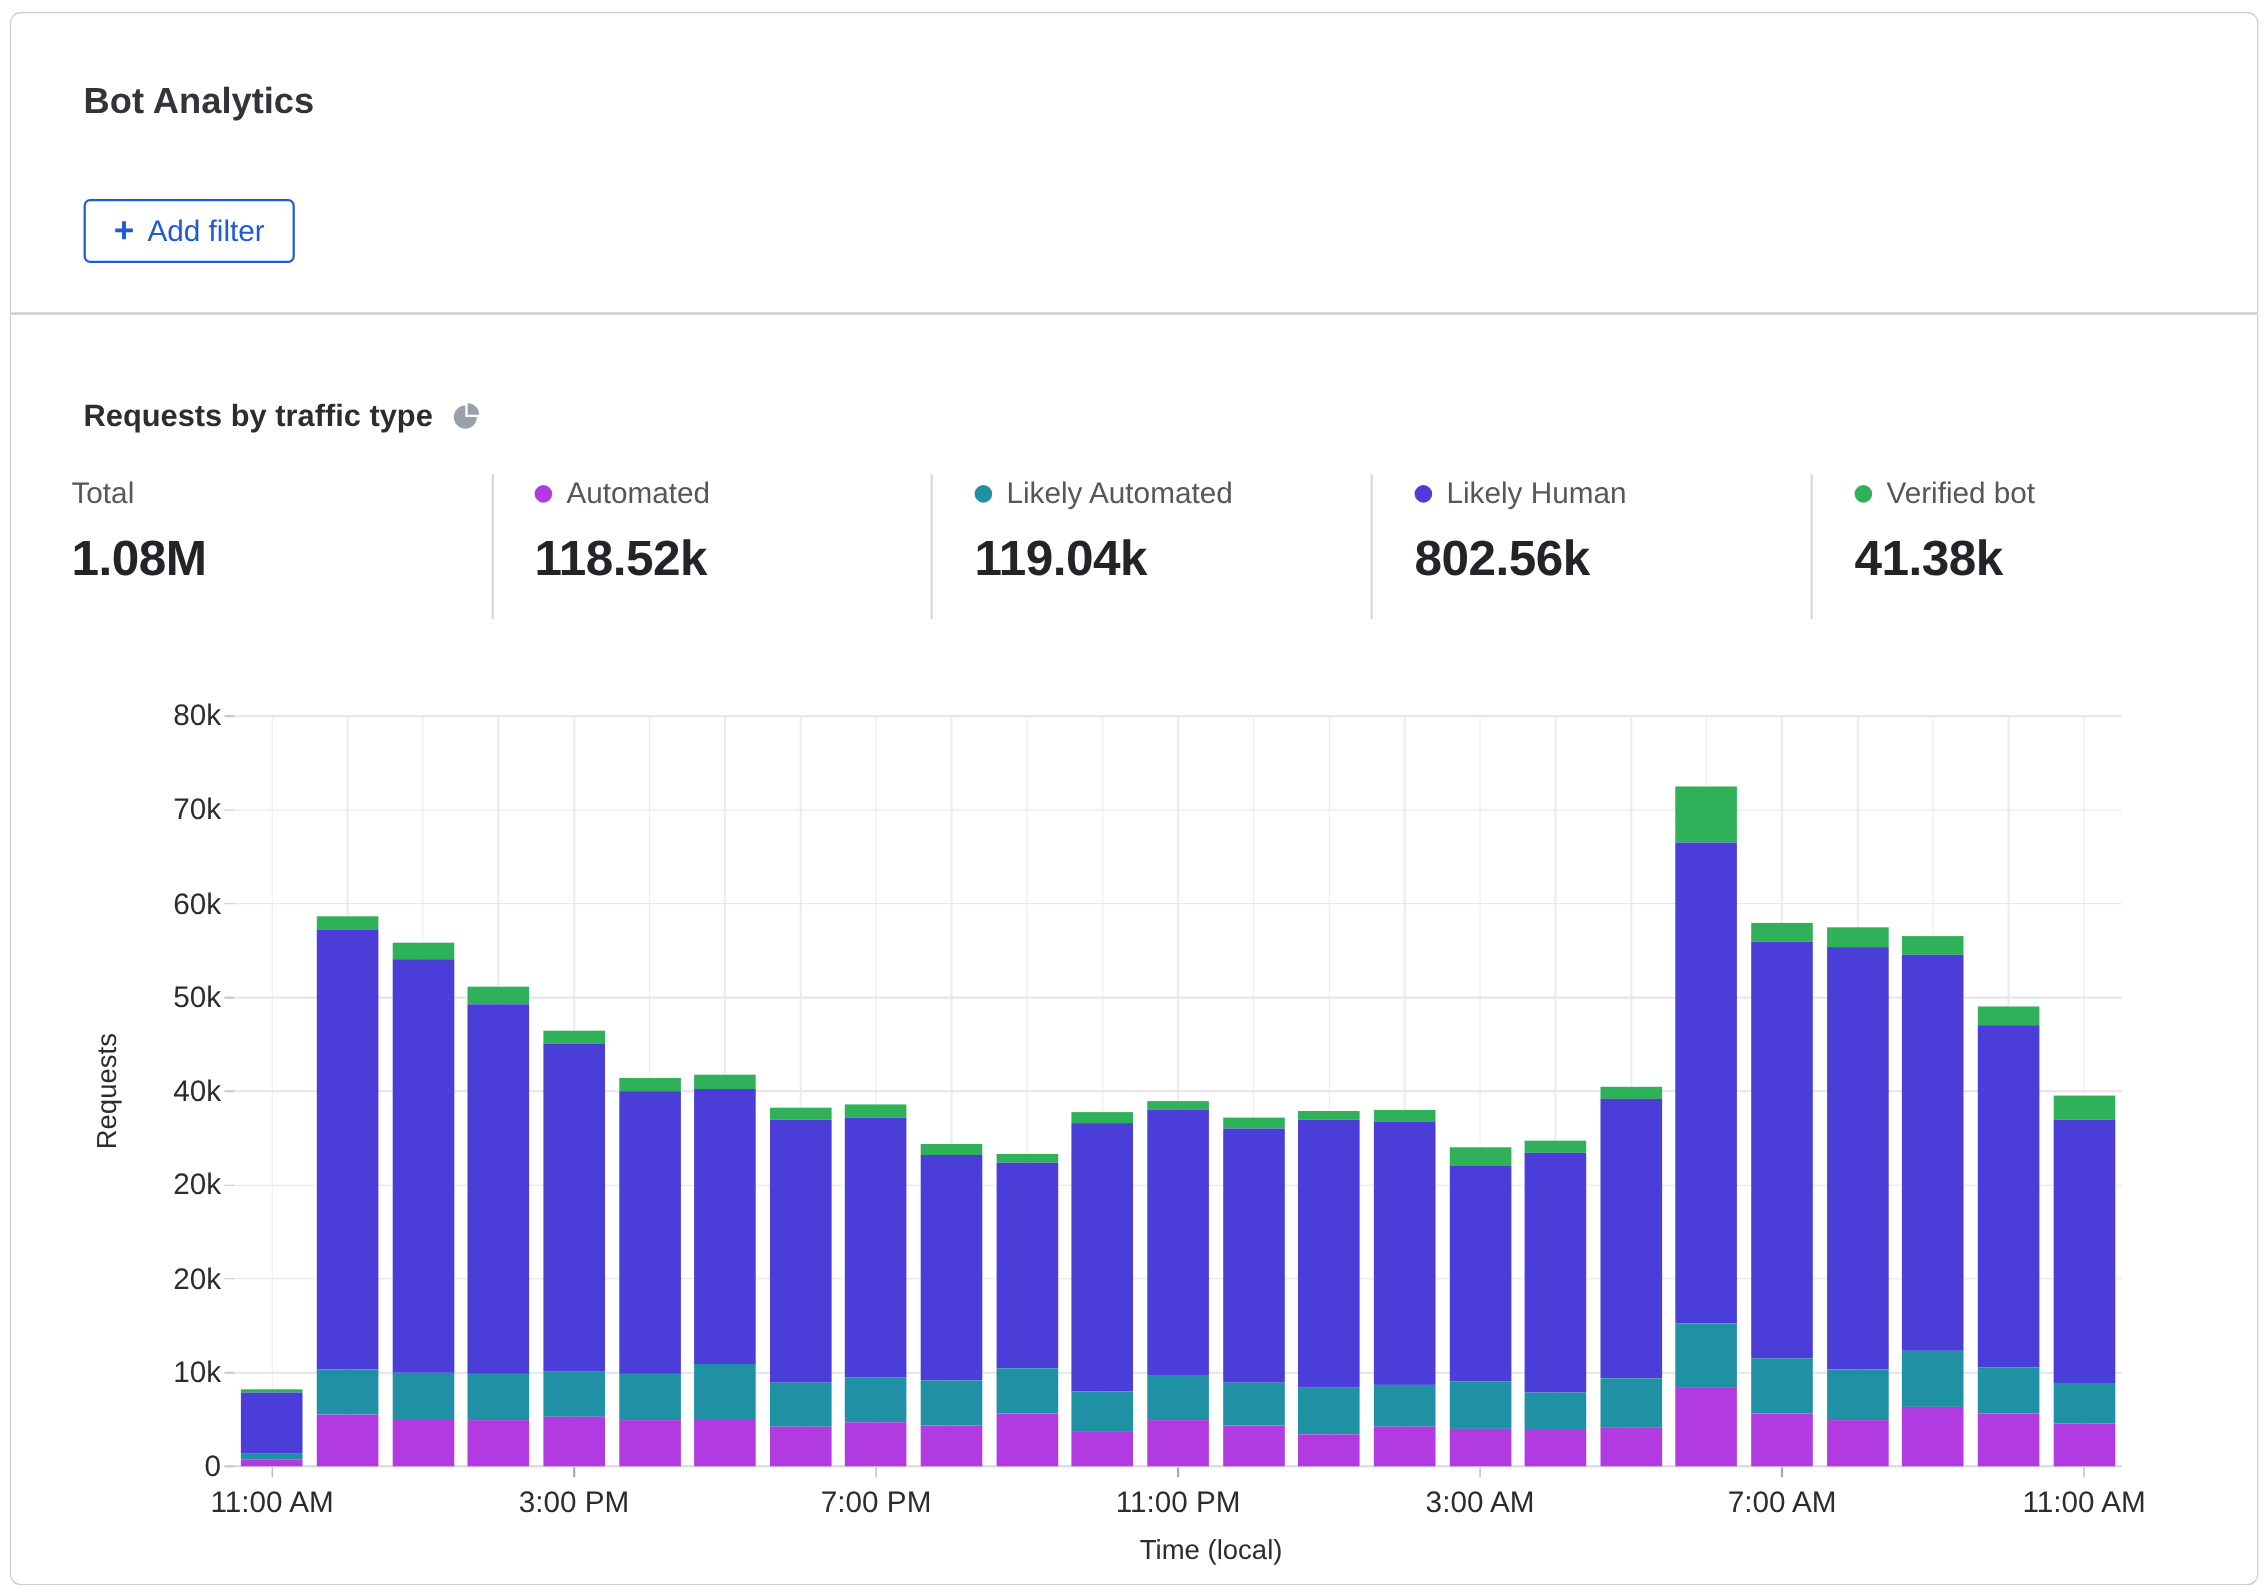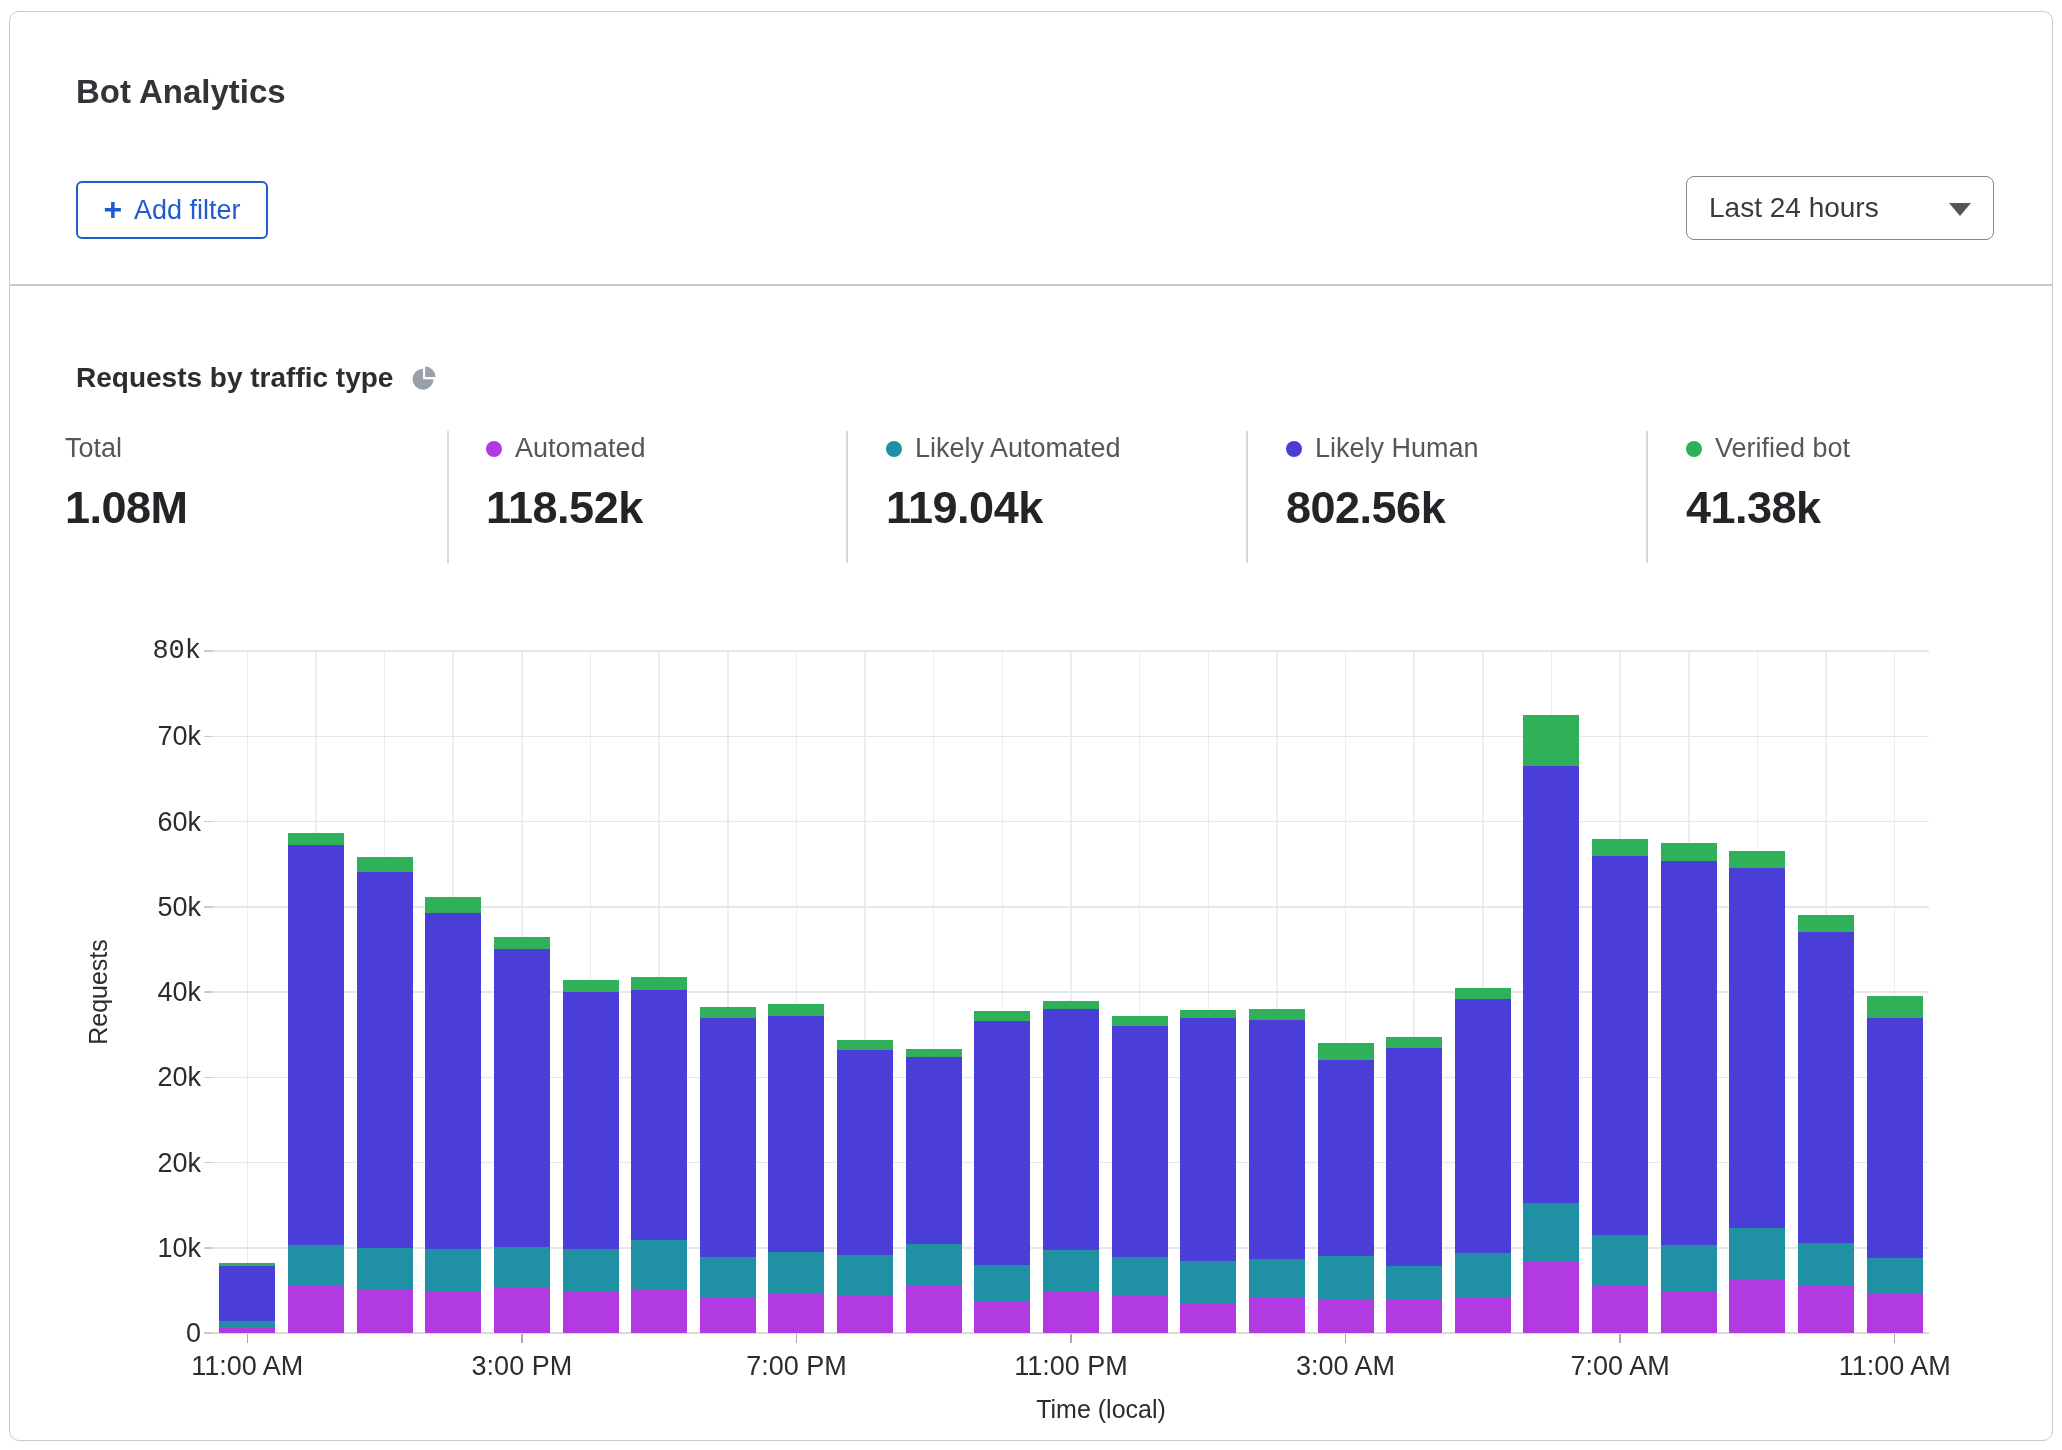--- a/index.html
+++ b/index.html
@@ -59,24 +59,20 @@
 <div class="card">
 
   <div class="title">Bot Analytics</div>
 
 
   <button class="add-filter">
     <span class="plus">+</span>
     <span>Add filter</span>
   </button>
 
-  <div class="range-select">
-    <span class="val">Last 24 hours</span>
-    <span class="caret"></span>
-  </div>
 
   <div class="top-divider"></div>
 
   <div class="section-heading">
     <span class="txt">Requests by traffic type</span>
     <svg viewBox="0 0 24 24">
       <path d="M12 4 A9 9 0 1 0 21 13 L12 13 Z"></path>
       <path d="M13.8 2.2 A9 9 0 0 1 22.8 11.2 L13.8 11.2 Z"></path>
     </svg>
   </div>
@@ -326,21 +322,21 @@
       </div>
     <div class="axis-title-x" style="left:1091px; top:1383px">Time (local)</div>
   <div class="ylab" style="left: 121px; top: 1321px;">0</div>
       <div class="ylab" style="left: 121px; top: 1235.75px;">10k</div>
       <div class="ylab" style="left: 121px; top: 1150.5px;">20k</div>
       <div class="ylab" style="left: 121px; top: 1065.25px;">20k</div>
       <div class="ylab" style="left: 121px; top: 980px;">40k</div>
       <div class="ylab" style="left: 121px; top: 894.75px;">50k</div>
       <div class="ylab" style="left: 121px; top: 809.5px;">60k</div>
       <div class="ylab" style="left: 121px; top: 724.25px;">70k</div>
-      <div class="ylab" style="left: 121px; top: 639px; font-family: Liberation Mono, monospace;">80k</div>
+      <div class="ylab" style="left: 121px; top: 639px;">80k</div>
       <div class="xlab" style="left: 237.32px; top: 1339px;">11:00 AM</div>
       <div class="xlab" style="left: 511.88px; top: 1339px;">3:00 PM</div>
       <div class="xlab" style="left: 786.44px; top: 1339px;">7:00 PM</div>
       <div class="xlab" style="left: 1061px; top: 1339px;">11:00 PM</div>
       <div class="xlab" style="left: 1335.56px; top: 1339px;">3:00 AM</div>
       <div class="xlab" style="left: 1610.12px; top: 1339px;">7:00 AM</div>
       <div class="xlab" style="left: 1884.68px; top: 1339px;">11:00 AM</div>
     </div>
 
 </div>

